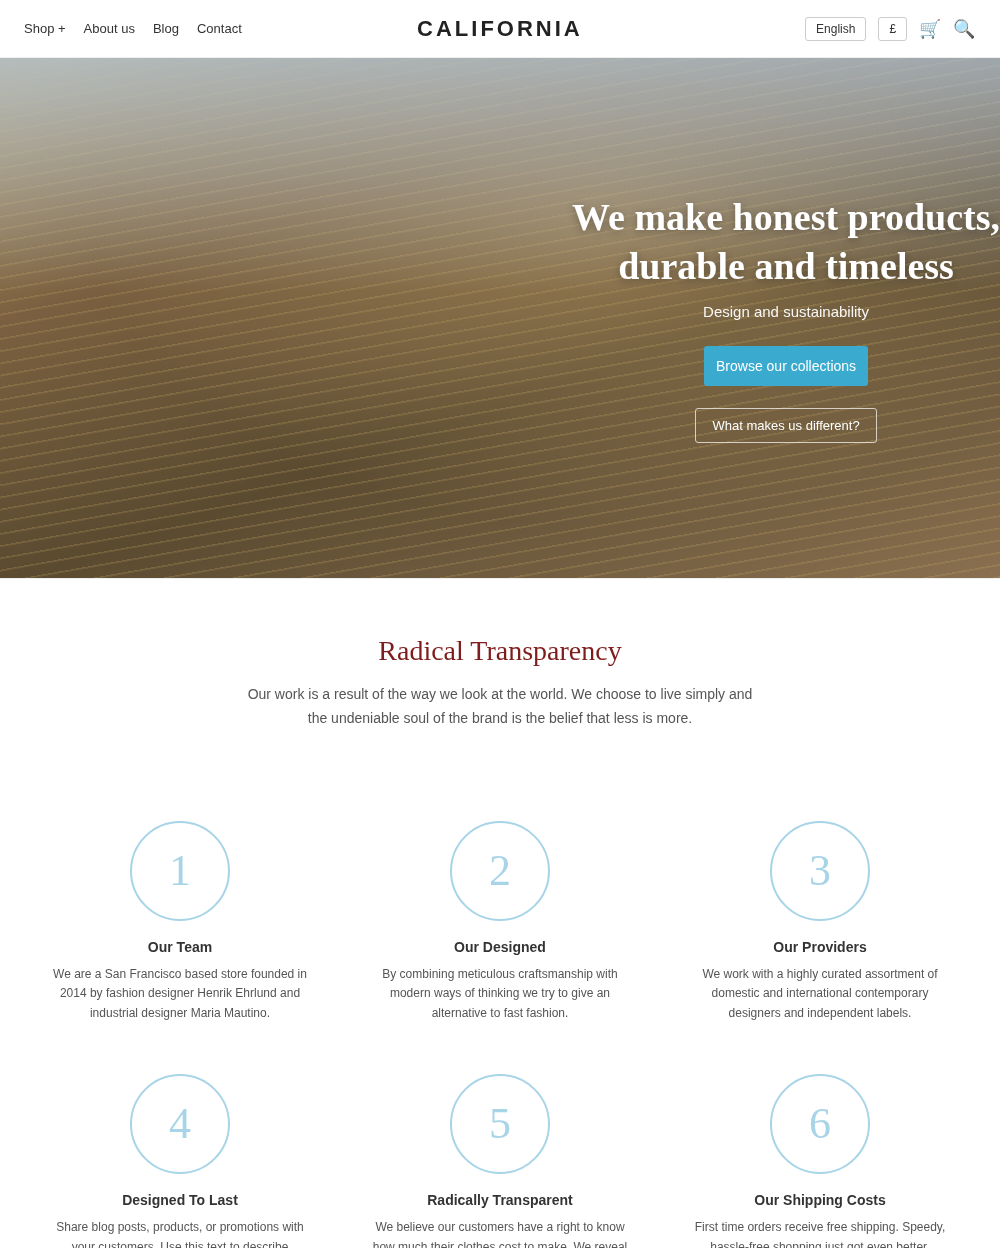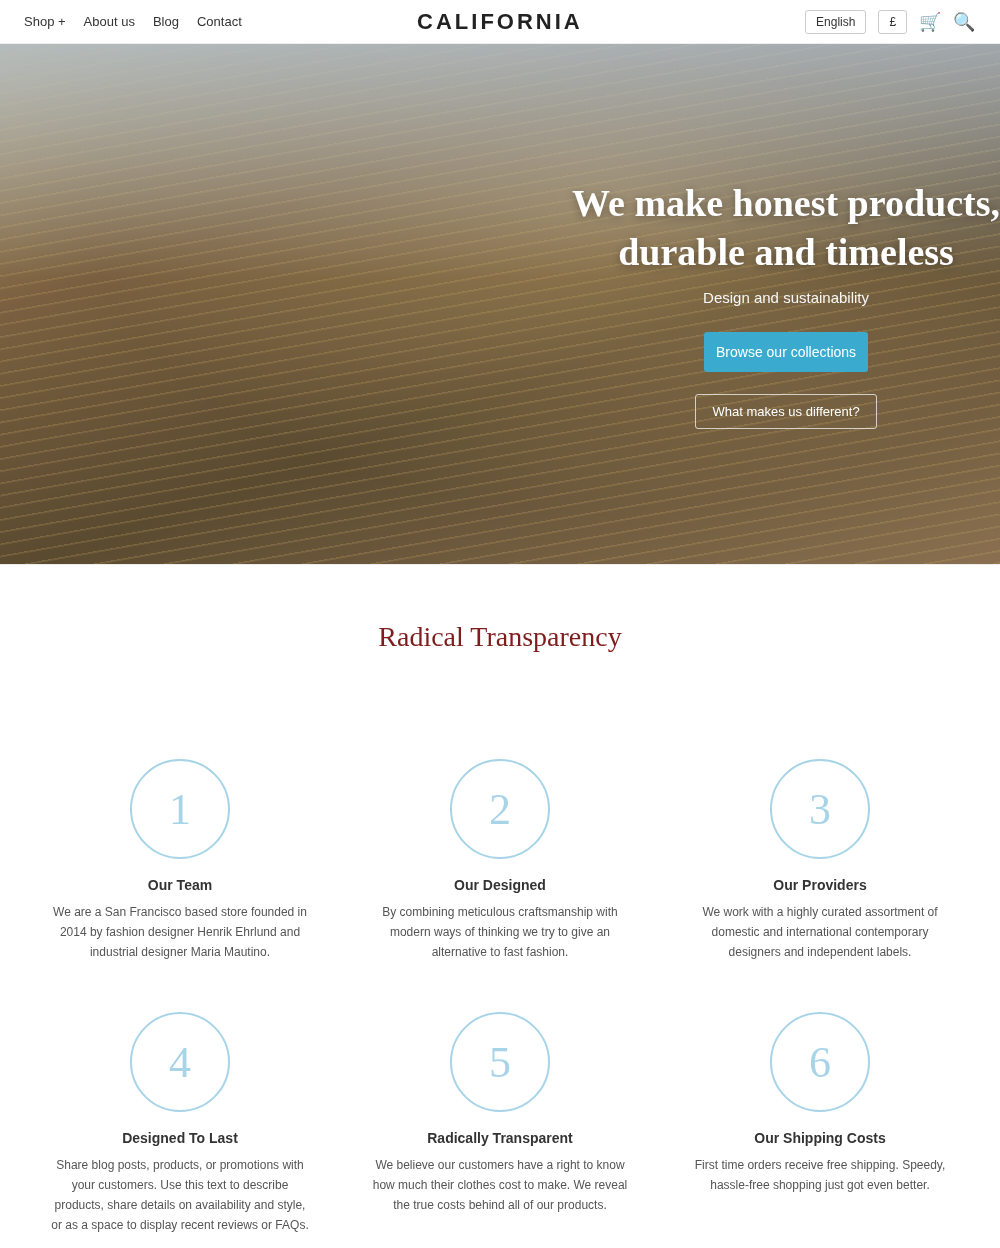--- a/index.html
+++ b/index.html
@@ -4,21 +4,21 @@
   <style>
     * { margin: 0; padding: 0; box-sizing: border-box; }
     body { font-family: Georgia, 'Times New Roman', serif; color: #333; background: #fff; width: 1000px; }
 
     
     nav {
       display: flex;
       align-items: center;
       justify-content: space-between;
       padding: 0 24px;
-      height: 44px;
+      height: 58px;
       border-bottom: 1px solid #eee;
       background: #fff;
     }
     .nav-left { display: flex; gap: 18px; align-items: center; }
     .nav-left a { font-family: Arial, sans-serif; font-size: 13px; color: #333; text-decoration: none; }
     .nav-logo { font-family: Arial, sans-serif; font-weight: bold; font-size: 22px; letter-spacing: 3px; color: #222; }
     .nav-right { display: flex; align-items: center; gap: 12px; margin-left: 47px; }
     .nav-btn {
       font-family: Arial, sans-serif;
       font-size: 12px;
@@ -212,20 +212,21 @@
       <button class="btn-primary">Browse our collections</button>
       <button class="btn-secondary">What makes us different?</button>
     </div>
   </div>
 </section>
 
 <div class="divider"></div>
 
 <section class="transparency">
   <h2>Radical Transparency</h2>
+  <p>Our work is a result of the way we look at the world. We choose to live simply and the undeniable soul of the brand is the belief that less is more.</p>
 </section>
 
 <div class="features-grid">
 
   <div class="feature-item">
     <div class="feature-circle">1</div>
     <div class="feature-title">Our Team</div>
     <div class="feature-desc">We are a San Francisco based store founded in 2014 by fashion designer Henrik Ehrlund and industrial designer Maria Mautino.</div>
   </div>
   <div class="feature-item">

